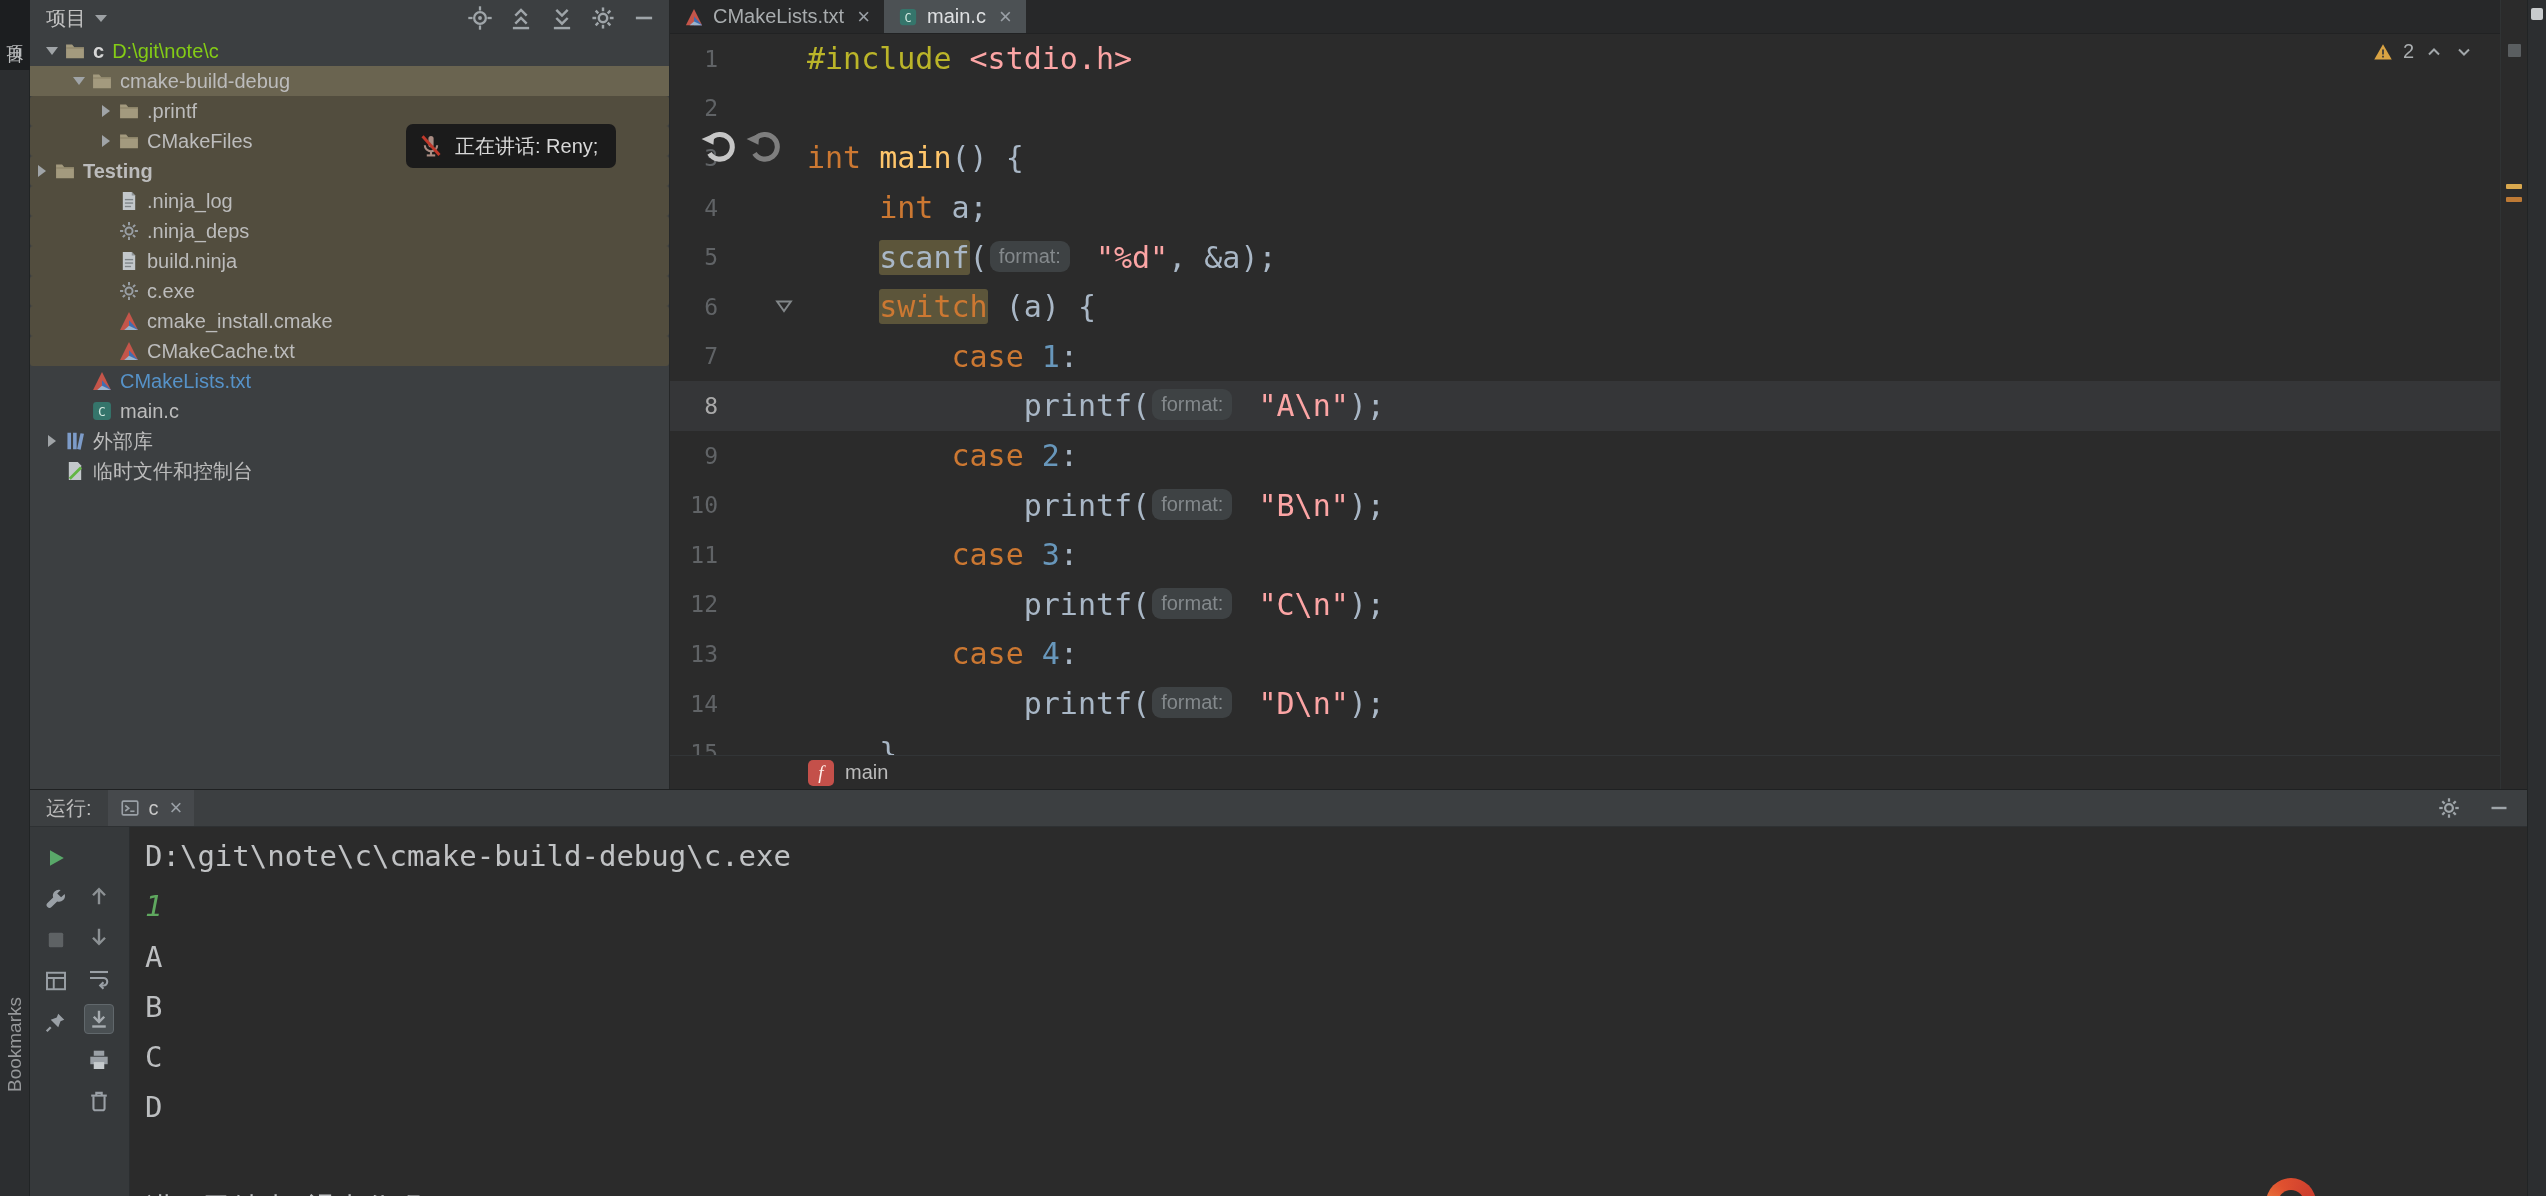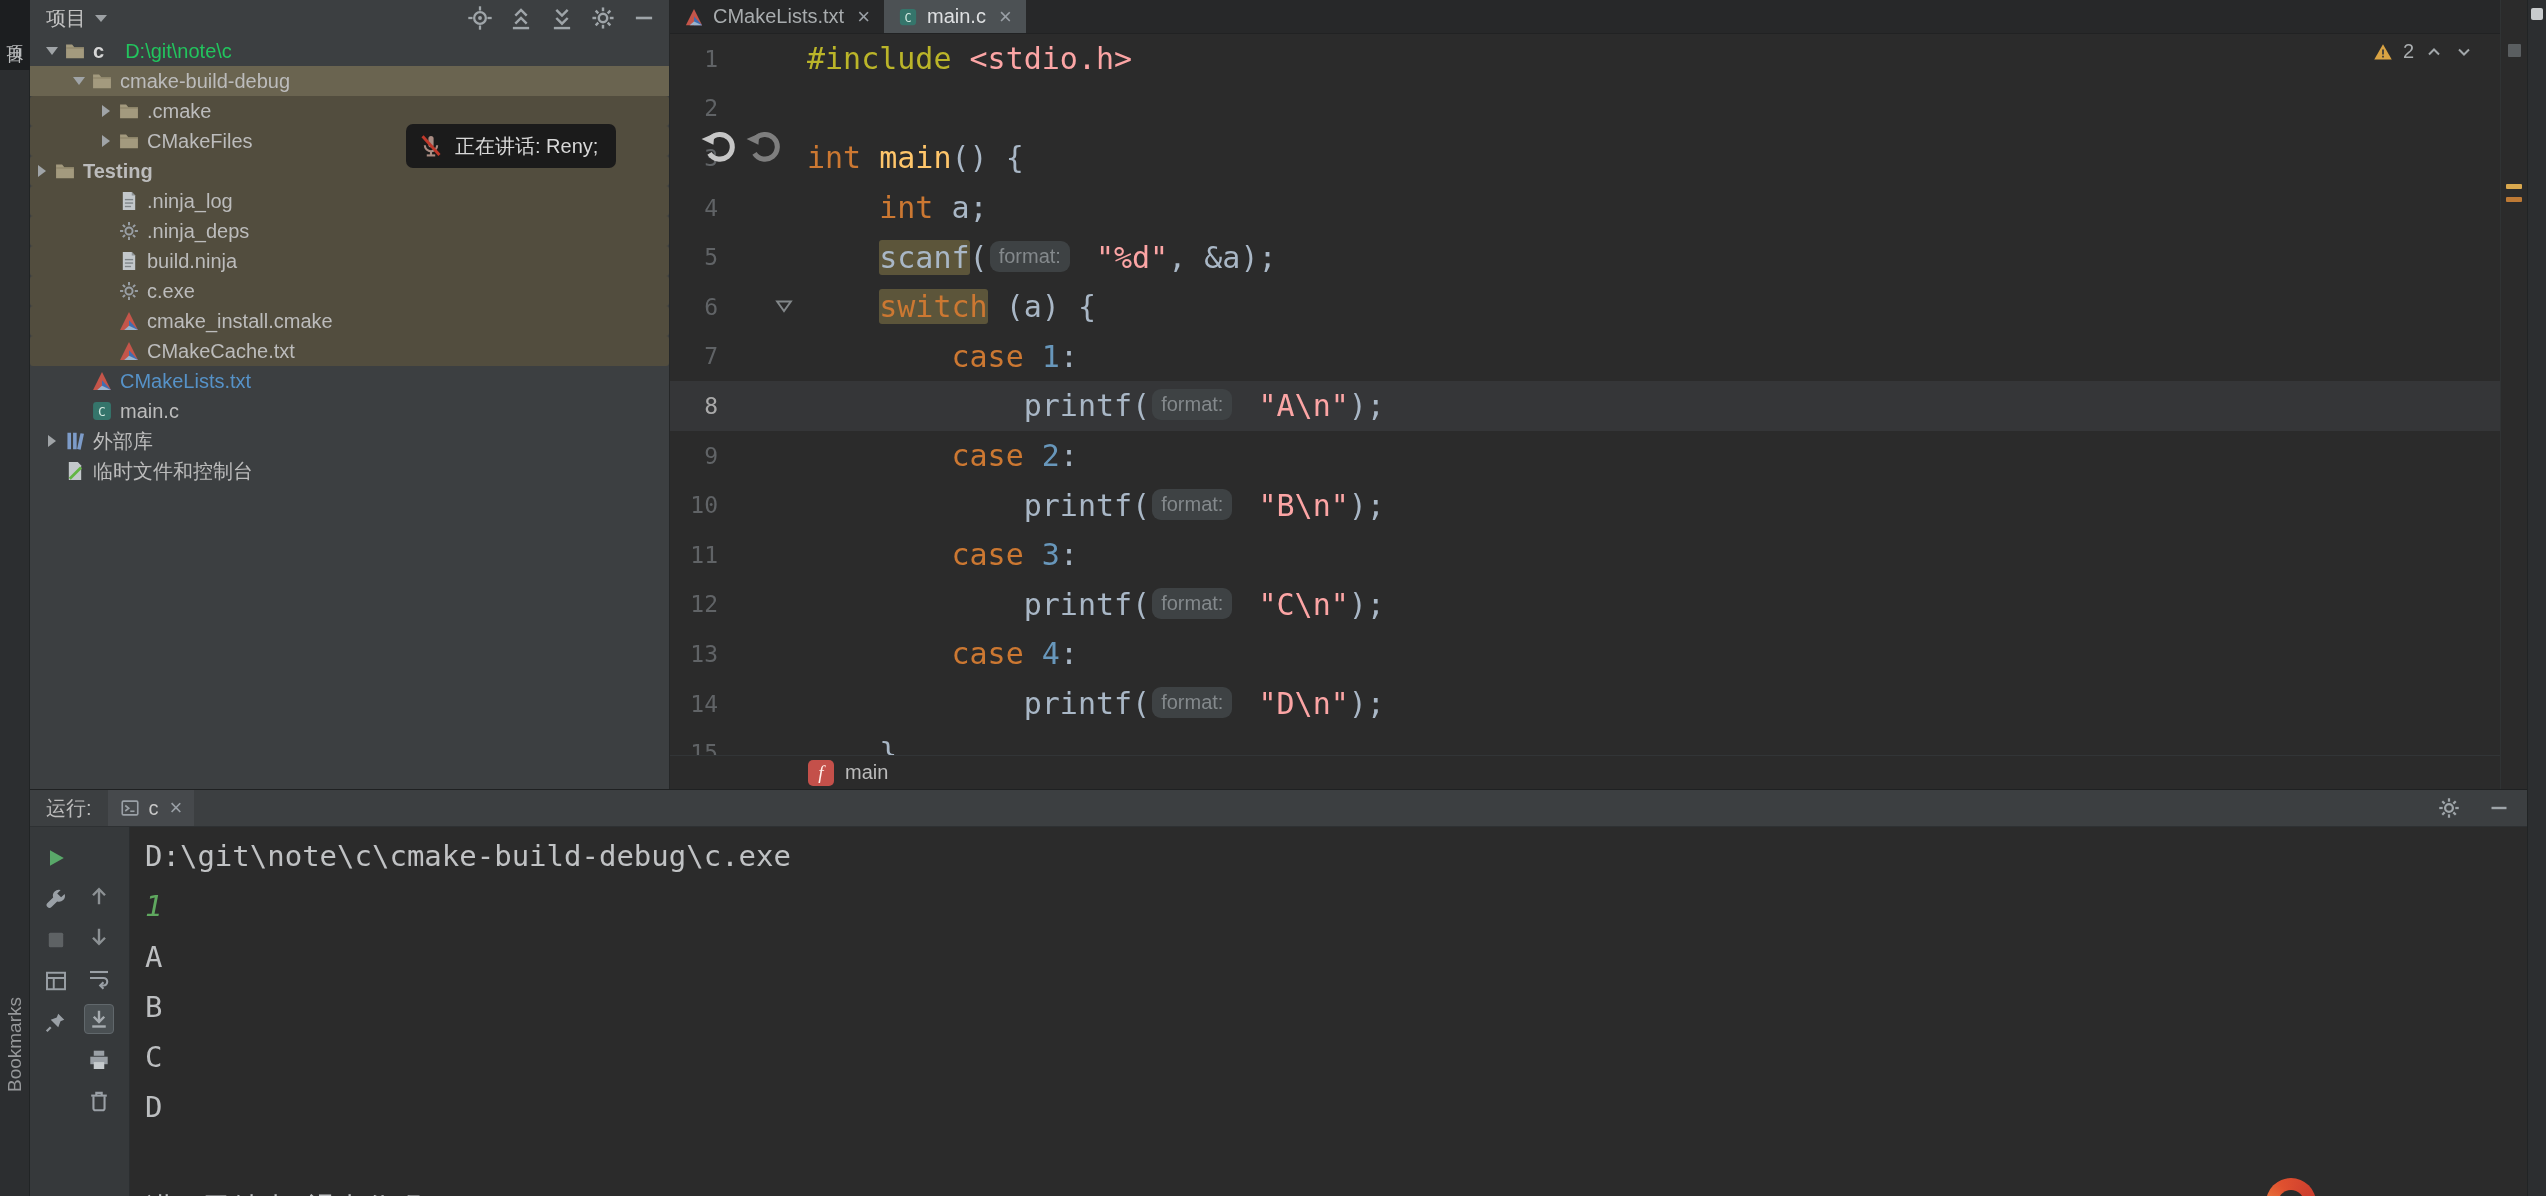--- a/index.html
+++ b/index.html
@@ -18,21 +18,21 @@
   .panel-header{height:36px;display:flex;align-items:center;padding:0 12px 0 16px;font-size:20px;color:#C2C2C2;}
   .hdr-caret{width:0;height:0;border-left:6px solid transparent;border-right:6px solid transparent;border-top:7px solid #9DA1A4;margin-left:9px;}
   .header-icons{margin-left:auto;display:flex;gap:15px;align-items:center;}
   .header-icons .icon{width:26px;height:26px;}
   .tree{position:absolute;top:36px;left:0;right:0;}
   .tree-row{display:flex;align-items:center;height:30px;font-size:20px;color:#BCBCBC;white-space:nowrap;}
   .tree-row.selected{background:#6A6450;}
   .tree-row.hl{background:#524D3E;}
   .tree-row .icon{width:22px;height:22px;margin-right:7px;}
   .tree-label.bold{font-weight:bold;color:#D6D6D6;}
-  .tree-path{color:#22c55e;margin-left:21px;}
+  .tree-path{color:#84cc16;margin-left:8px;}
   .chev{width:24px;height:24px;flex:none;display:inline-flex;align-items:center;justify-content:center;}
   .chev.down::before{content:"";border-left:6px solid transparent;border-right:6px solid transparent;border-top:8px solid #A0A4A7;}
   .chev.right::before{content:"";border-top:6px solid transparent;border-bottom:6px solid transparent;border-left:8px solid #A0A4A7;}
 
   
   .icon{display:inline-flex;flex:none;align-items:center;justify-content:center;}
   .icon svg{width:100%;height:100%;display:block;}
 
   
   .editor{position:absolute;left:670px;top:0;width:1830px;height:789px;background:#2B2B2B;}
@@ -195,21 +195,21 @@
           <span class="tree-label">cmake-build-debug</span>
         </div>
         <div class="tree-row hl" style="padding-left: 64px;">
           <span class="chev right"></span>
           <span class="icon">
             <svg viewBox="0 0 16 16">
               <path d="M1.5 3.2 h4.4 l1.6 2 h7 v8 h-13 z" fill="#A39A7E"></path>
               <path d="M1.5 5.8 h13" stroke="#8C8368" stroke-width=".8"></path>
             </svg>
           </span>
-          <span class="tree-label">.cmake</span>
+          <span class="tree-label">.printf</span>
         </div>
         <div class="tree-row hl" style="padding-left: 64px;">
           <span class="chev right"></span>
           <span class="icon">
             <svg viewBox="0 0 16 16">
               <path d="M1.5 3.2 h4.4 l1.6 2 h7 v8 h-13 z" fill="#A39A7E"></path>
               <path d="M1.5 5.8 h13" stroke="#8C8368" stroke-width=".8"></path>
             </svg>
           </span>
           <span class="tree-label">CMakeFiles</span>

